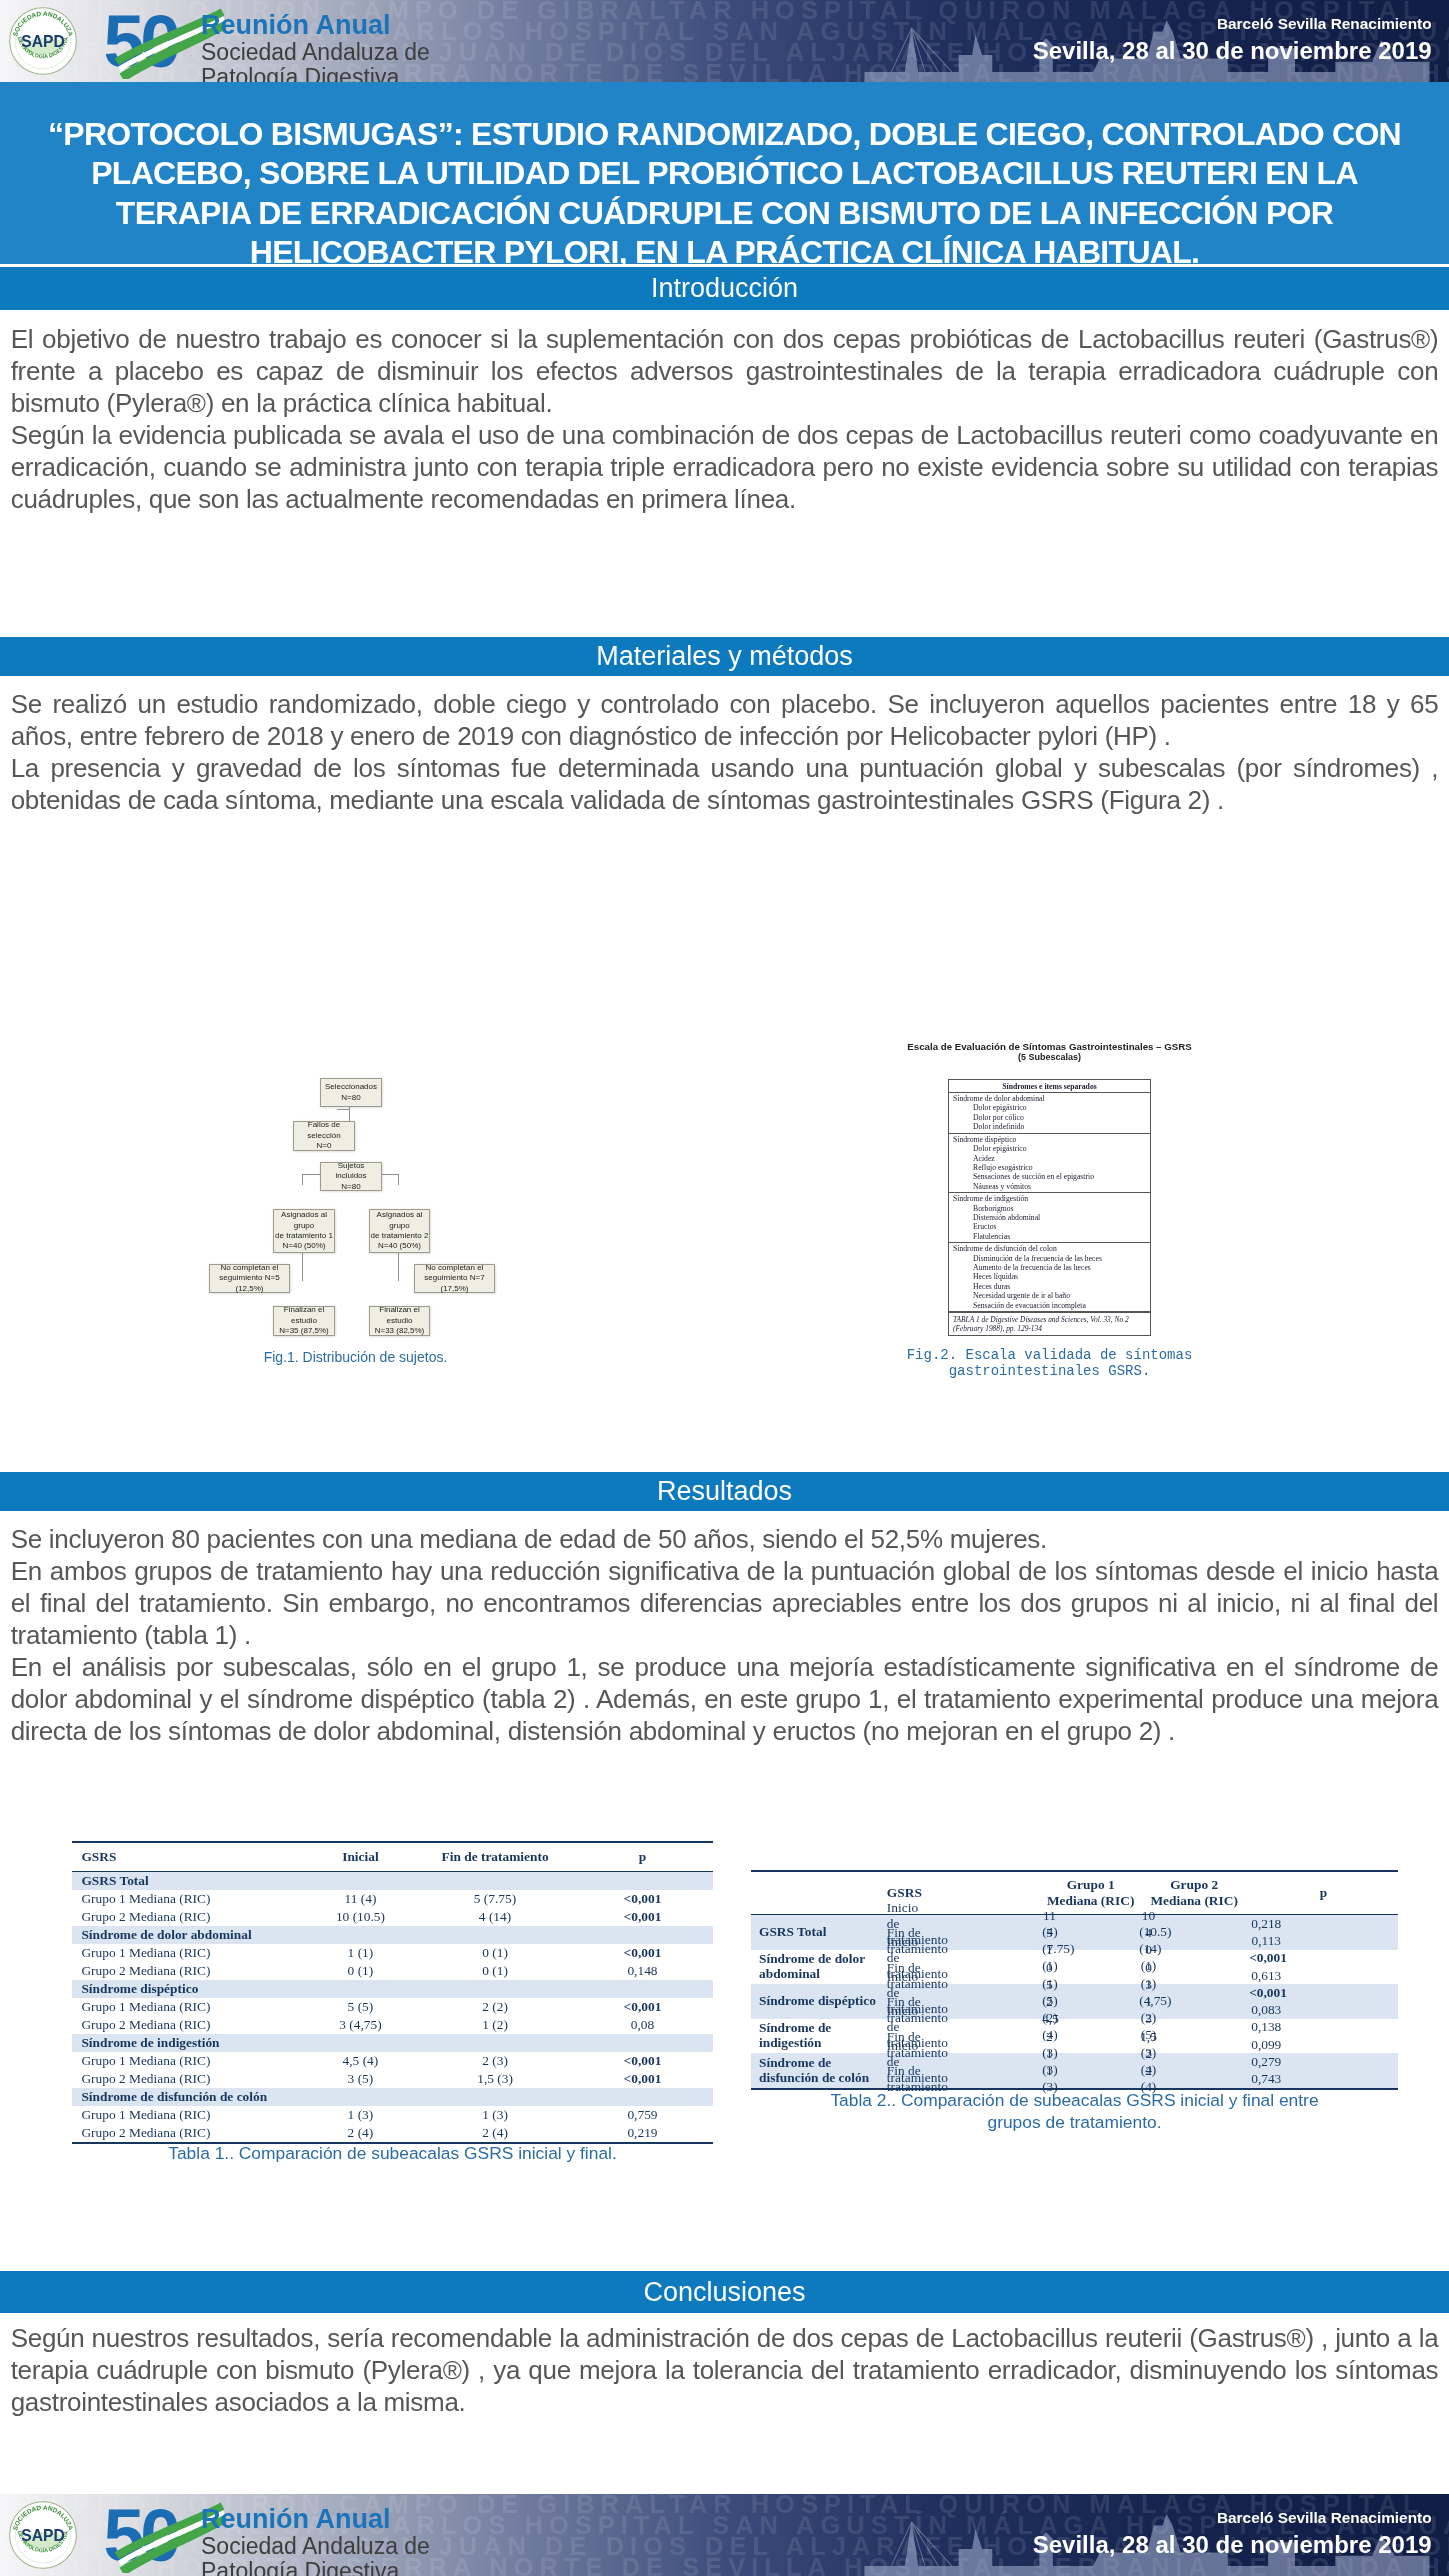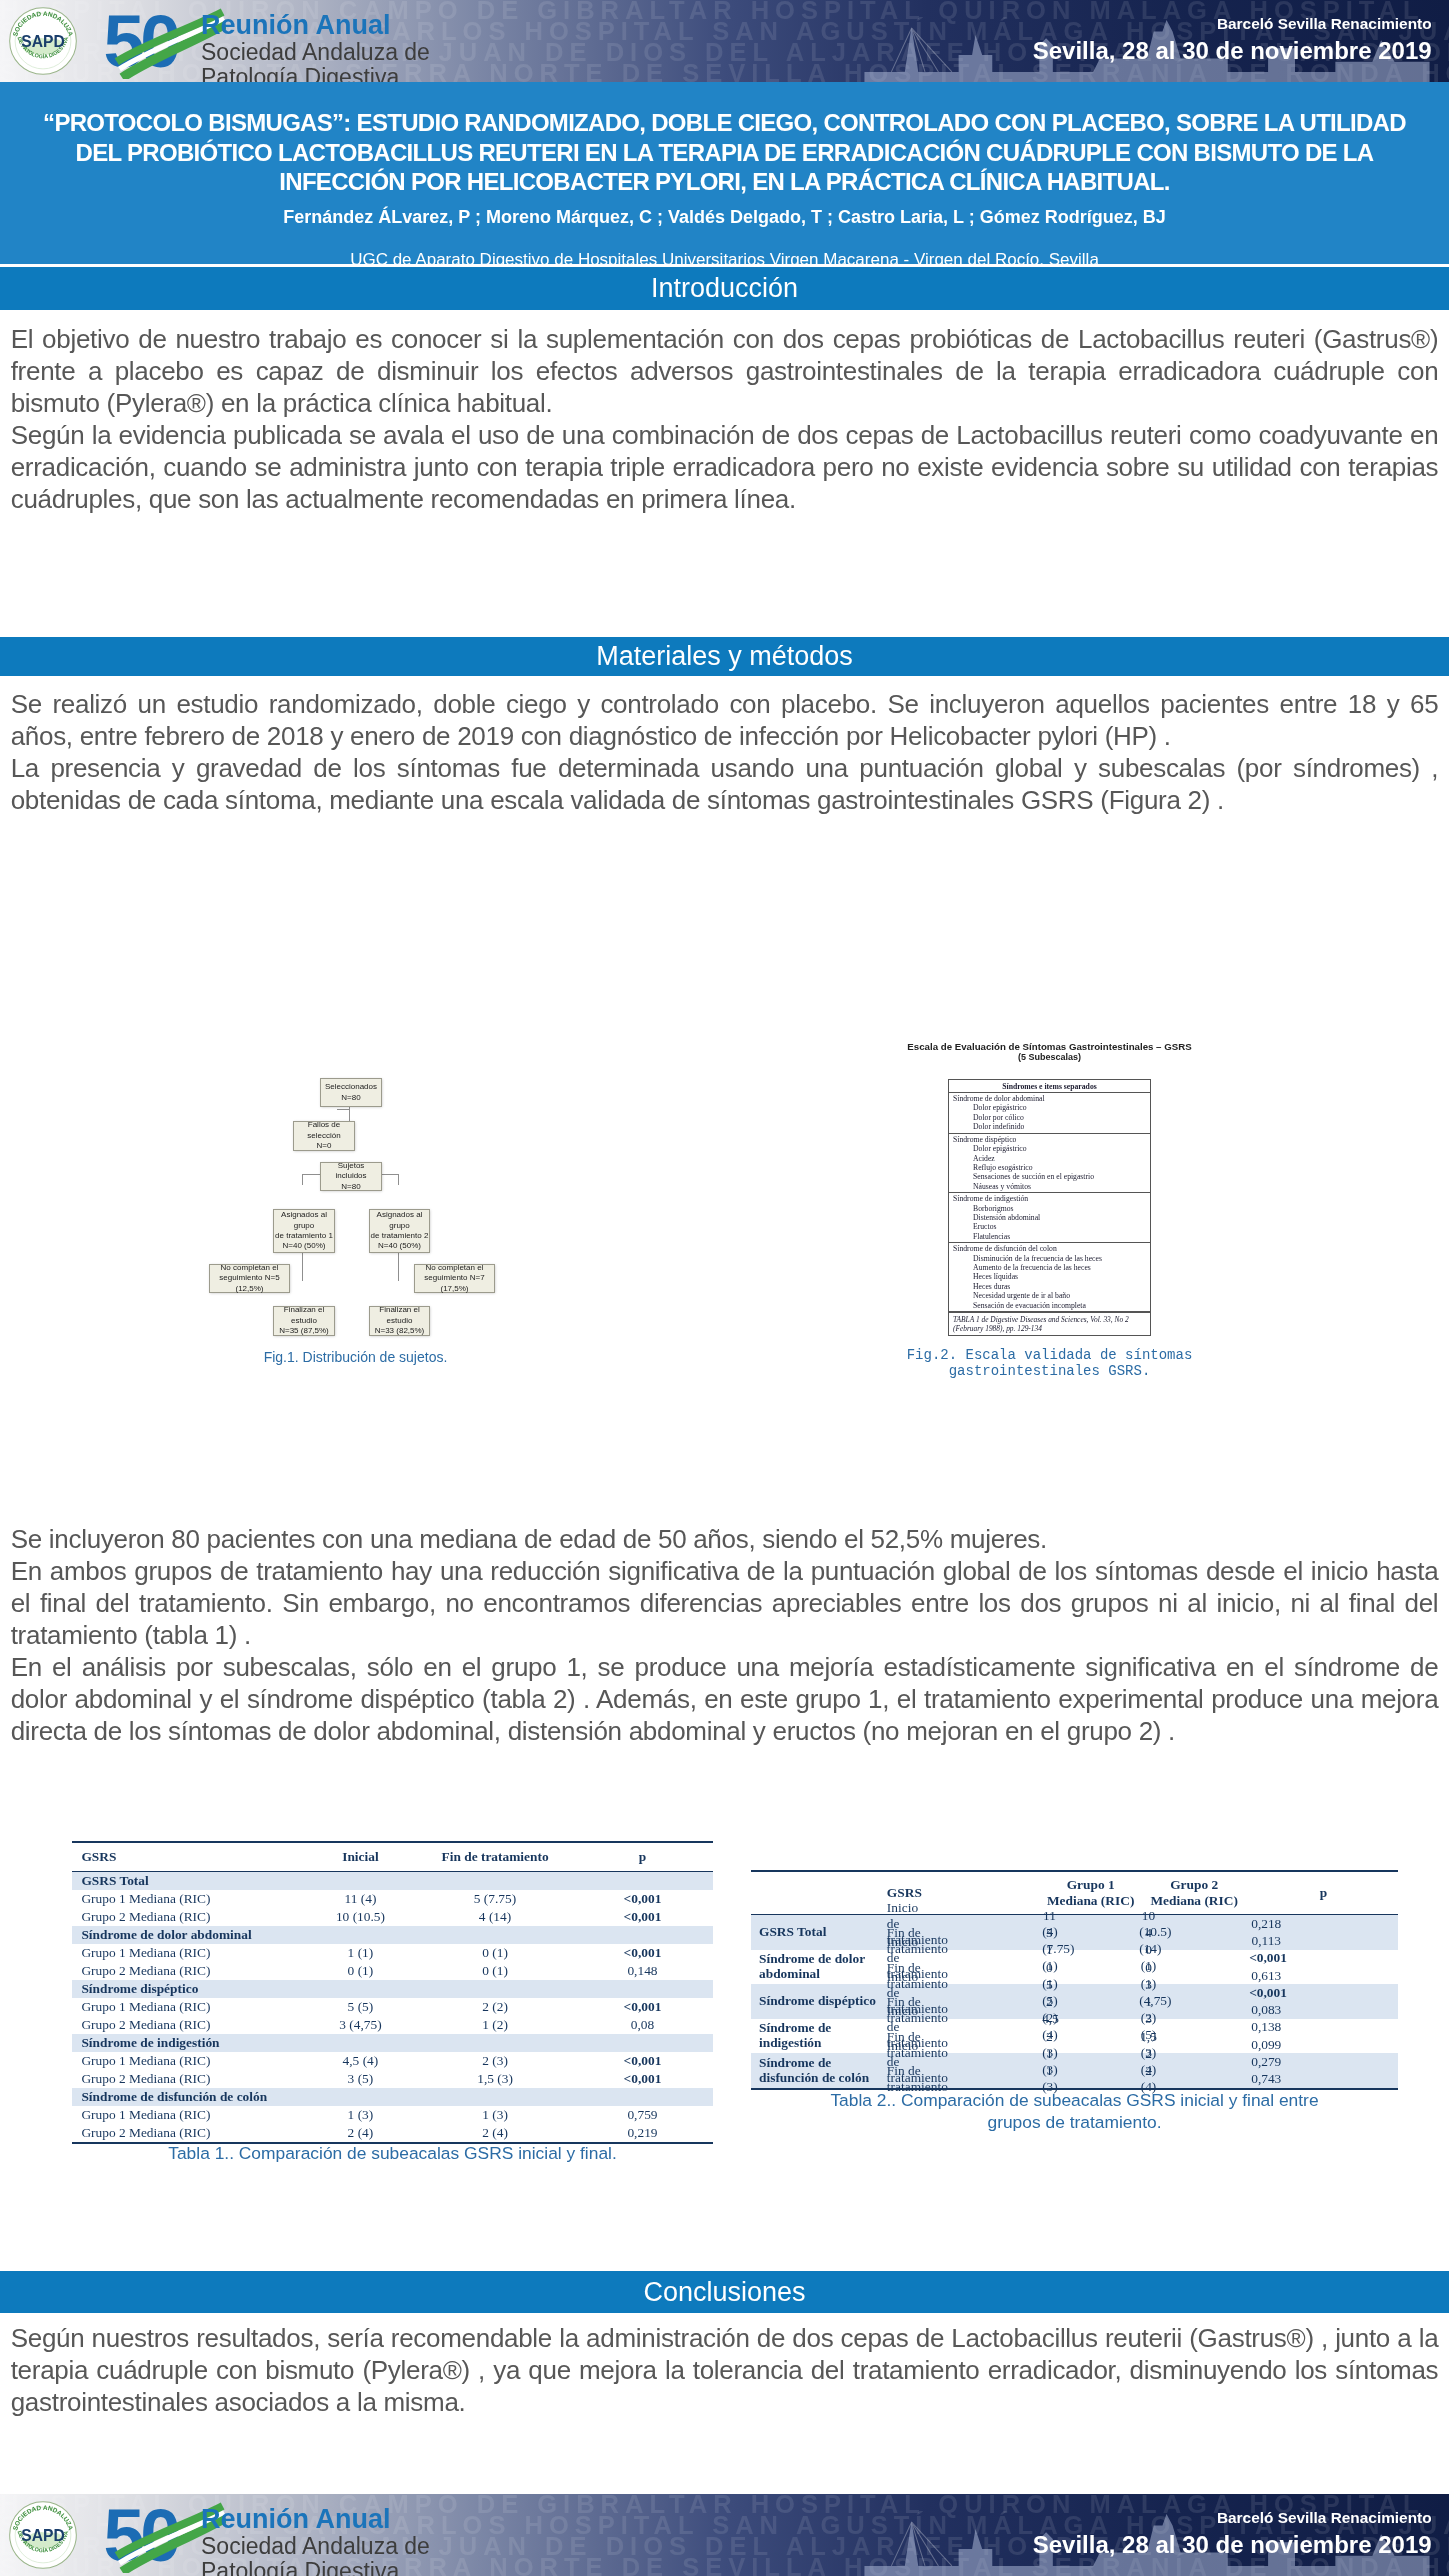--- a/index.html
+++ b/index.html
@@ -20,21 +20,21 @@
   .event-block{position:absolute;left:201px;top:10.7px;line-height:1.08;}
   .event-title{font-size:27px;font-weight:bold;color:#1b74ba;}
   .society{font-size:23px;color:#3d3d3d;}
   .banner-right{position:absolute;right:17.4px;top:14.8px;text-align:right;color:#ffffff;}
   .venue{font-size:15.4px;font-weight:bold;}
   .dates{font-size:24px;font-weight:bold;margin-top:4px;}
 
   
   .title-block{position:absolute;left:0;top:82px;width:1449px;height:182px;background:#2184c6;
     text-align:center;color:#fff;}
-  .poster-title{width:1409px;margin:10px auto;padding-top:16px;font-size:24px;font-weight:bold;
+  .poster-title{width:1409px;margin:17px auto;padding-top:16px;font-size:32px;font-weight:bold;
     line-height:1.23;letter-spacing:-0.7px;}
   .authors{margin-top:10.7px;font-size:18px;font-weight:bold;}
   .affiliation{margin-top:21.5px;font-size:17px;}
 
   
   .section-bar{position:absolute;left:0;width:1449px;background:#0d7abd;color:#fff;
     display:flex;align-items:center;justify-content:center;font-size:27px;}
   .bar-intro{top:267px;height:43px;}
   .bar-met{top:637px;height:39px;}
   .bar-res{top:1472px;height:39px;}
@@ -159,20 +159,23 @@
     <div class="authors">Fernández ÁLvarez, P ; Moreno Márquez, C ; Valdés Delgado, T ; Castro Laria, L ; Gómez Rodríguez, BJ</div>
     <div class="affiliation">UGC de Aparato Digestivo de Hospitales Universitarios Virgen Macarena - Virgen del Rocío, Sevilla</div>
   </div>
 
   <div class="section-bar bar-intro">
     <span>Introducción</span>
   </div>
   <div class="section-bar bar-met">
     <span>Materiales y métodos</span>
   </div>
+  <div class="section-bar bar-res">
+    <span>Resultados</span>
+  </div>
   <div class="section-bar bar-con">
     <span>Conclusiones</span>
   </div>
 
   <div class="bodytext txt-intro">
     <p>El objetivo de nuestro trabajo es conocer si la suplementación con dos cepas probióticas de Lactobacillus reuteri (Gastrus®) frente a placebo es capaz de disminuir los efectos adversos gastrointestinales de la terapia erradicadora cuádruple con bismuto (Pylera®) en la práctica clínica habitual.</p>
     <p>Según la evidencia publicada se avala el uso de una combinación de dos cepas de Lactobacillus reuteri como coadyuvante en erradicación, cuando se administra junto con terapia triple erradicadora pero no existe evidencia sobre su utilidad con terapias cuádruples, que son las actualmente recomendadas en primera línea.</p>
   </div>
   <div class="bodytext txt-met">
     <p>Se realizó un estudio randomizado, doble ciego y controlado con placebo. Se incluyeron aquellos pacientes entre 18 y 65 años, entre febrero de 2018 y enero de 2019 con diagnóstico de infección por Helicobacter pylori (HP) .</p>

